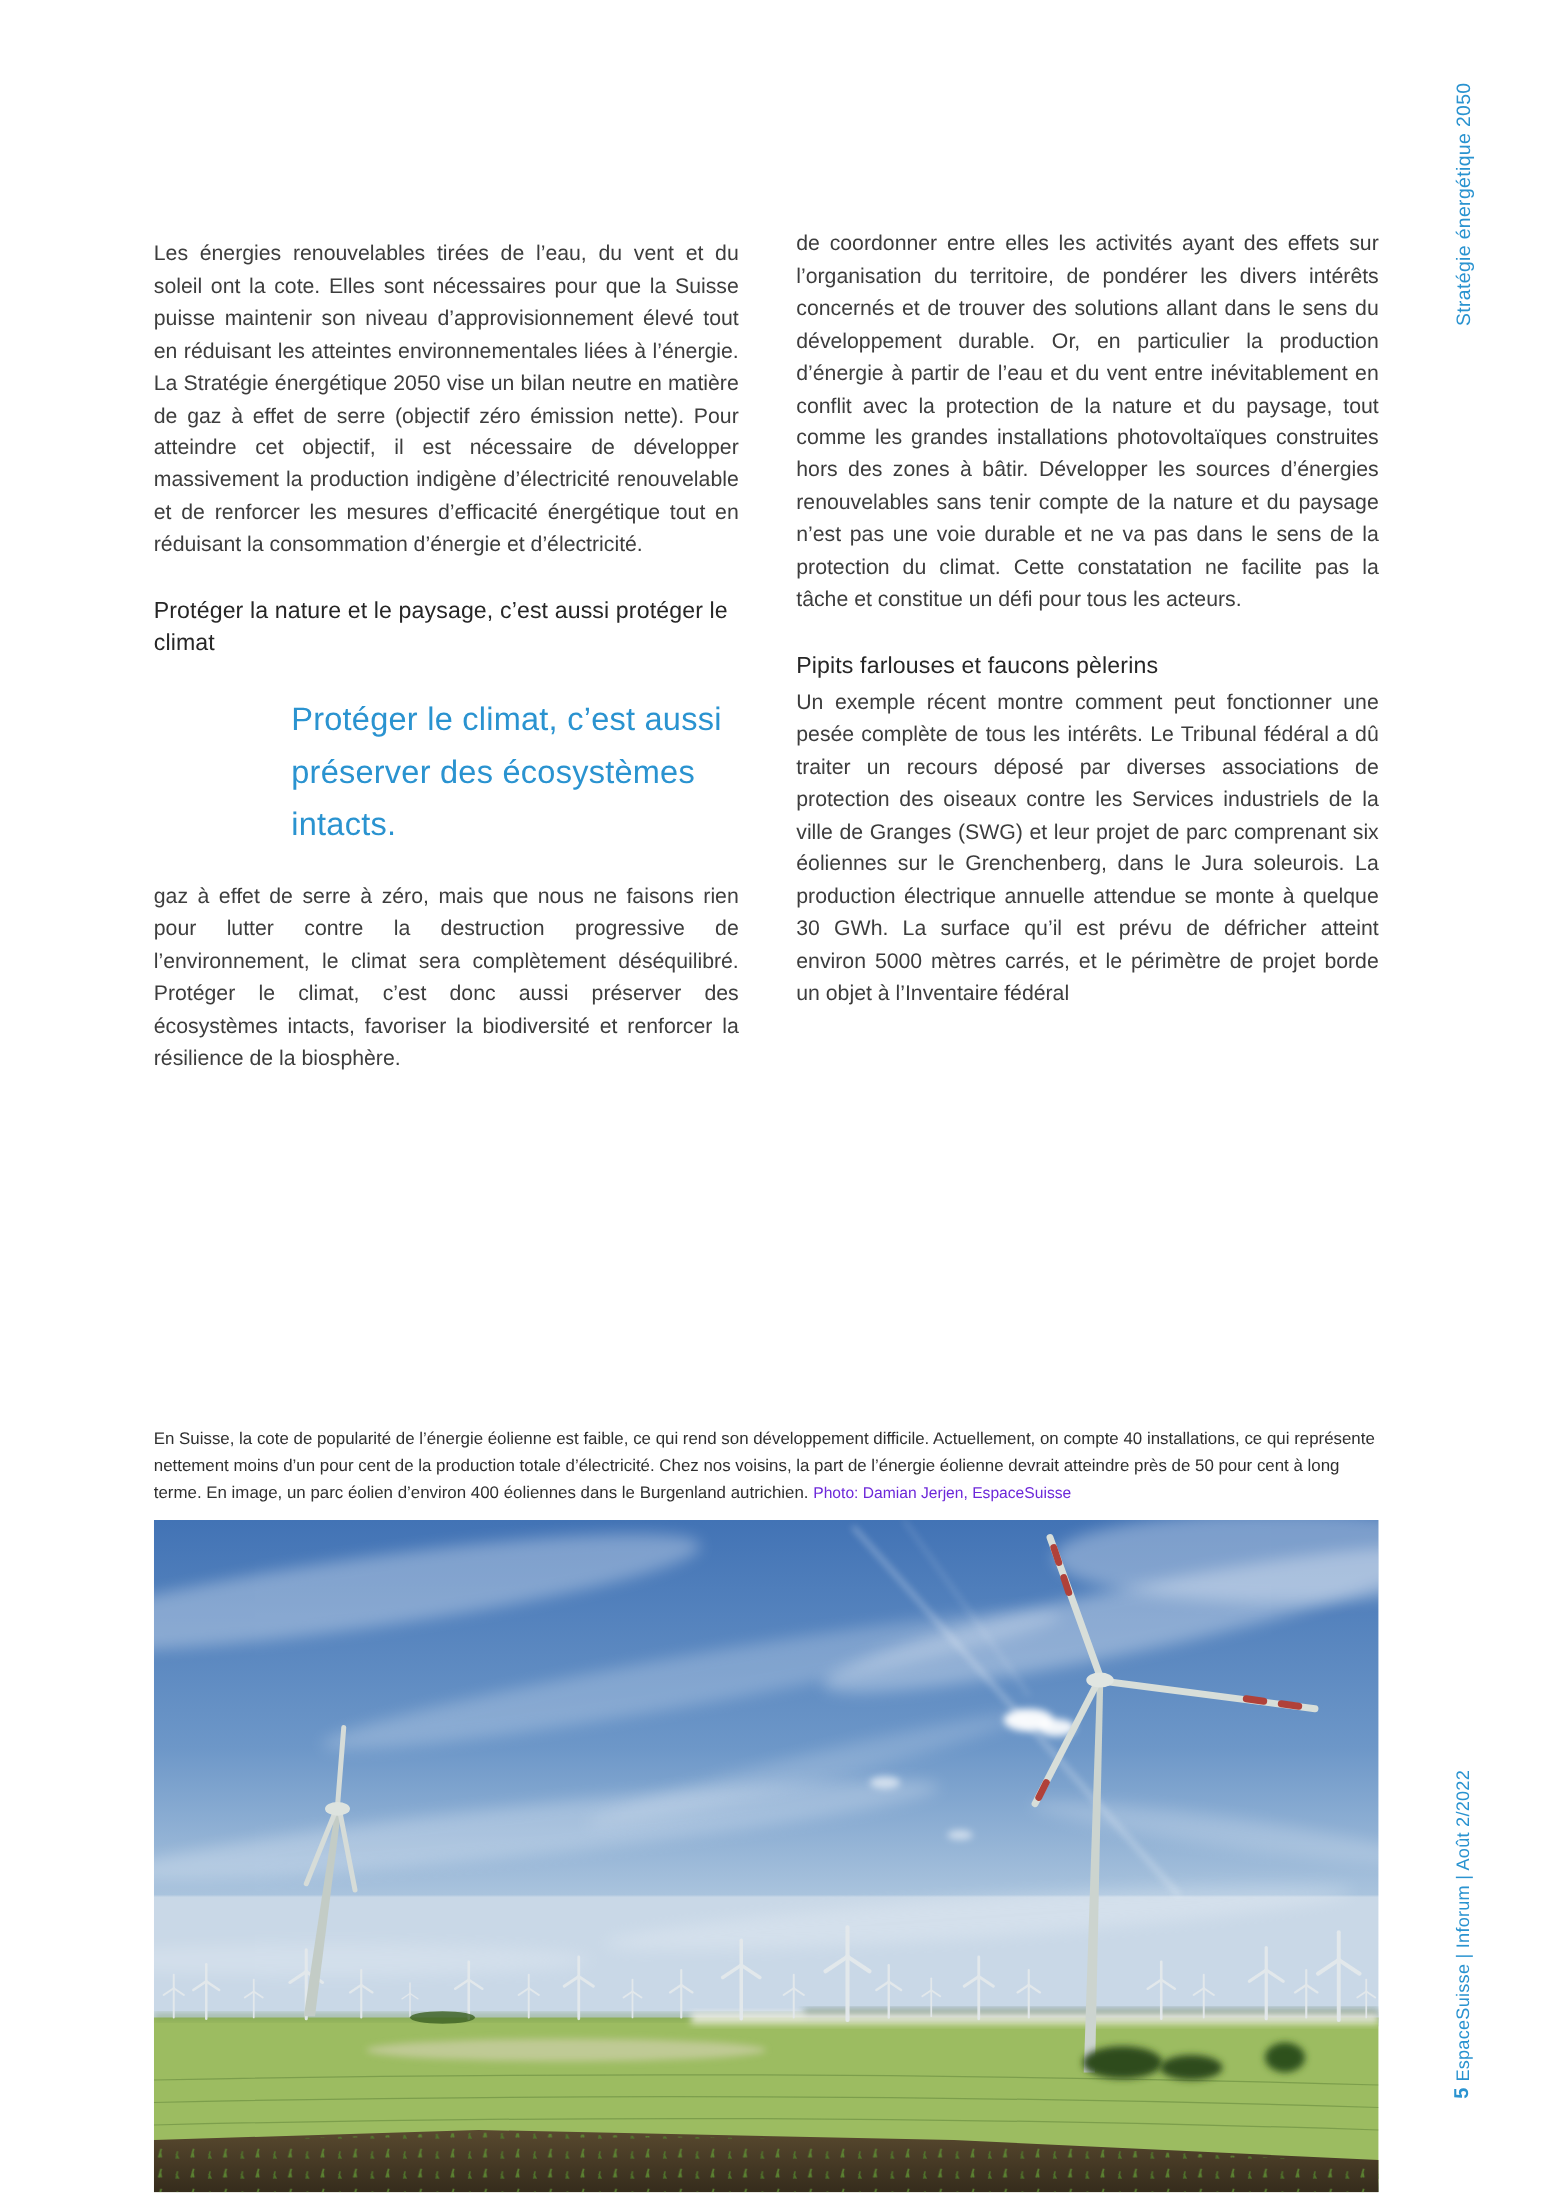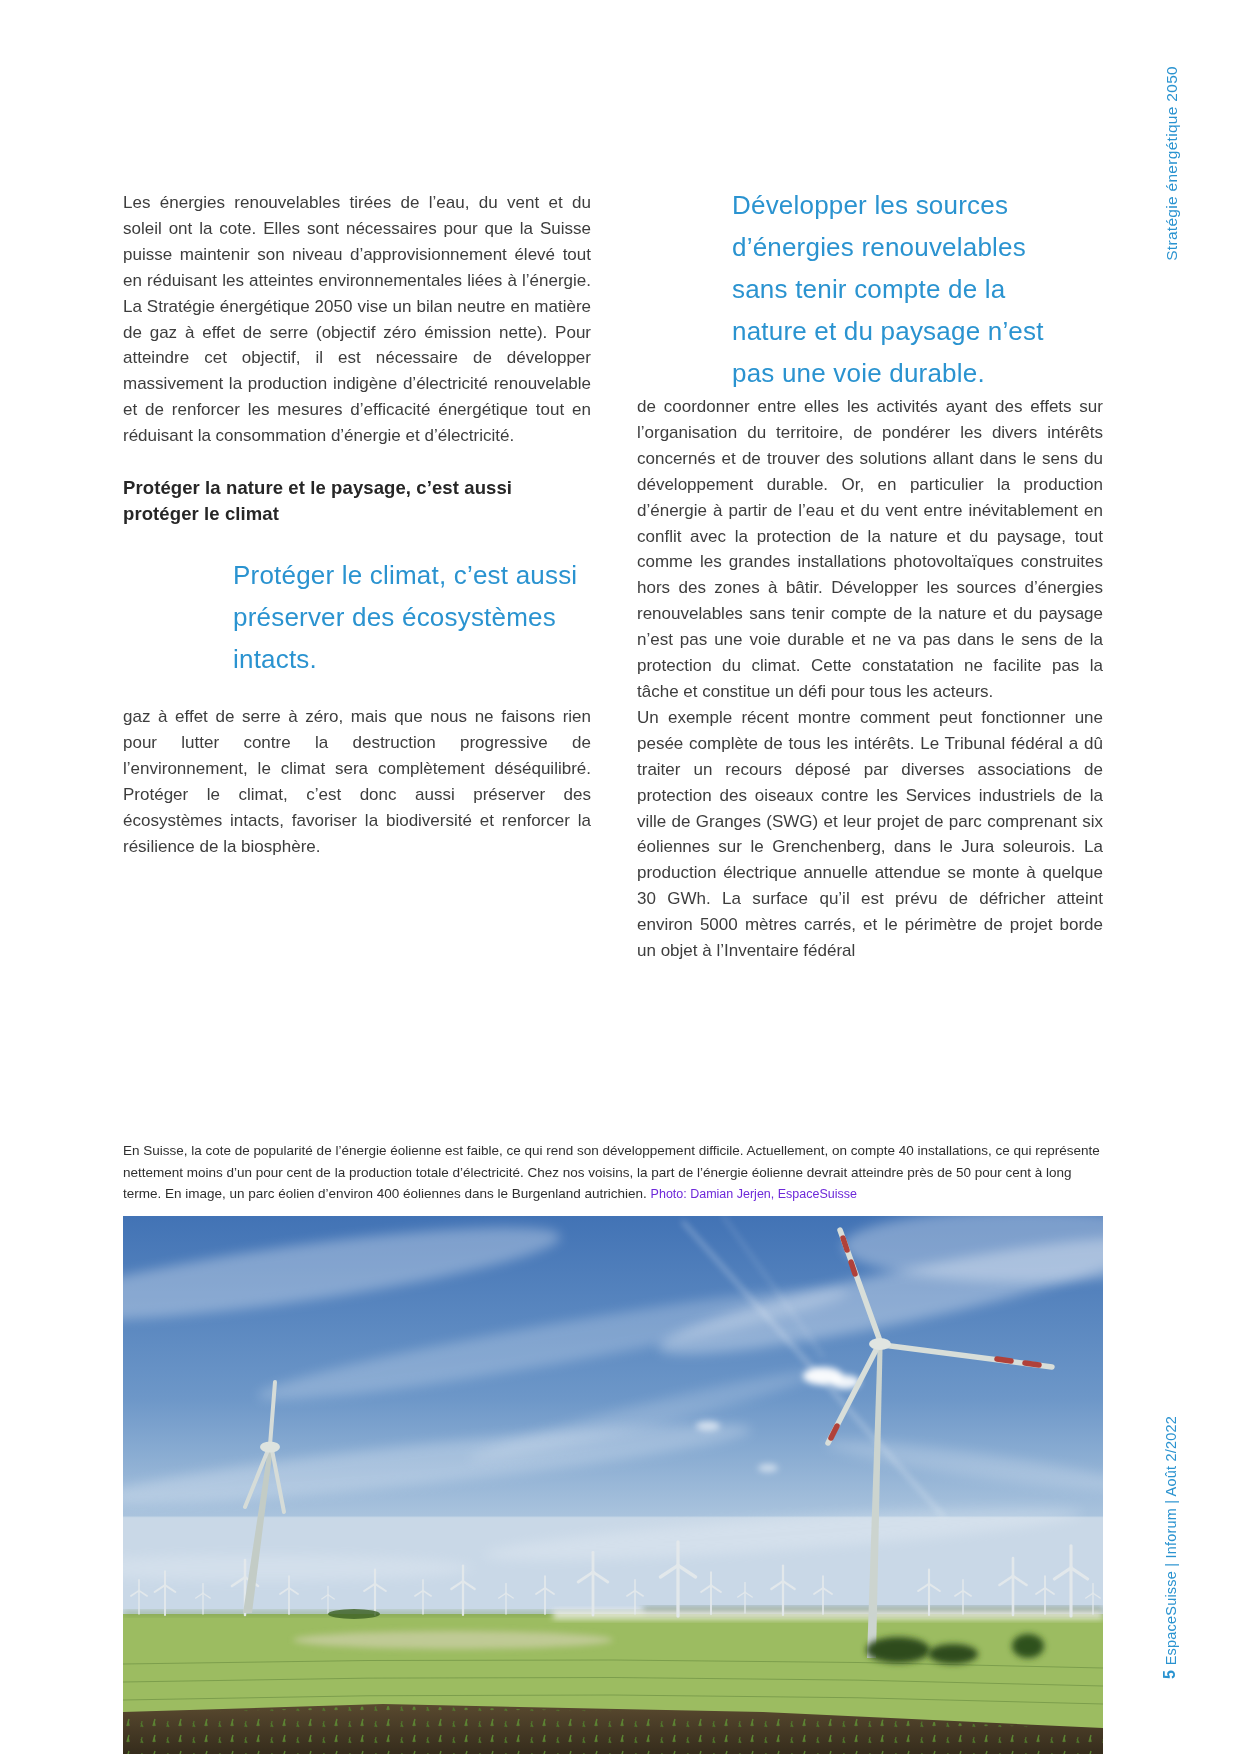--- a/index.html
+++ b/index.html
@@ -8,21 +8,21 @@
     font-family:"Liberation Sans", sans-serif;overflow:hidden;
     -webkit-font-smoothing:antialiased;
   }
   .page{position:absolute;inset:0;padding-left:17px;}
   
   .col{position:absolute;top:190px;font-size:17px;line-height:25.9px;color:#3d3d3d;text-align:justify;}
   .col-left{left:123px;width:468px;}
   .col-right{left:637px;width:466px;top:182px;}
   .col p{margin:0;}
   h2{
-    font-size:18.5px;line-height:26px;font-weight:bold;color:#262626;
+    font-size:18.5px;line-height:26px;font-weight:normal;color:#262626;
     margin:26px 0 4px 0;text-align:left;letter-spacing:.1px;
   }
   .pull-quote{
     color:#2a93d0;font-size:26px;line-height:42px;text-align:left;
     font-weight:400;letter-spacing:.2px;
   }
   .pq-left{margin:27px 0 24px 110px;width:356px;}
   .pq-right{margin:2px 0 0 95px;width:352px;}
   .after-quote{margin-top:0;}
   .para-coordination{margin-top:50px;}
@@ -53,22 +53,22 @@
 <div class="page">
 
   <div class="col col-left">
     <p>Les énergies renouvelables tirées de l’eau, du vent et du soleil ont la cote. Elles sont nécessaires pour que la Suisse puisse maintenir son niveau d’approvisionnement élevé tout en réduisant les atteintes environnementales liées à l’énergie. La Stratégie énergétique 2050 vise un bilan neutre en matière de gaz à effet de serre (objectif zéro émission nette). Pour atteindre cet objectif, il est nécessaire de développer massivement la production indigène d’électricité renouvelable et de renforcer les mesures d’efficacité énergétique tout en réduisant la consommation d’énergie et d’électricité.</p>
     <h2>Protéger la nature et le paysage, c’est aussi protéger le climat</h2>
     <div class="pull-quote pq-left">Protéger le climat, c’est aussi préserver des écosystèmes intacts.</div>
     <p class="after-quote">gaz à effet de serre à zéro, mais que nous ne faisons rien pour lutter contre la destruction progressive de l’environnement, le climat sera complètement déséquilibré. Protéger le climat, c’est donc aussi préserver des écosystèmes intacts, favoriser la biodiversité et renforcer la résilience de la biosphère.</p>
   </div>
 
   <div class="col col-right">
-    <div class="pull-quote pq-right">Développer les sources d’énergies renouvelables sans tenir compte de la nature et du paysage n’est pas une voie durable.</div>
     <p class="para-coordination">de coordonner entre elles les activités ayant des effets sur l’organisation du territoire, de pondérer les divers intérêts concernés et de trouver des solutions allant dans le sens du développement durable. Or, en particulier la production d’énergie à partir de l’eau et du vent entre inévitablement en conflit avec la protection de la nature et du paysage, tout comme les grandes installations photovoltaïques construites hors des zones à bâtir. Développer les sources d’énergies renouvelables sans tenir compte de la nature et du paysage n’est pas une voie durable et ne va pas dans le sens de la protection du climat. Cette constatation ne facilite pas la tâche et constitue un défi pour tous les acteurs.</p>
+    <h2>Pipits farlouses et faucons pèlerins</h2>
     <p>Un exemple récent montre comment peut fonctionner une pesée complète de tous les intérêts. Le Tribunal fédéral a dû traiter un recours déposé par diverses associations de protection des oiseaux contre les Services industriels de la ville de Granges (SWG) et leur projet de parc comprenant six éoliennes sur le Grenchenberg, dans le Jura soleurois. La production électrique annuelle attendue se monte à quelque 30 GWh. La surface qu’il est prévu de défricher atteint environ 5000 mètres carrés, et le périmètre de projet borde un objet à l’Inventaire fédéral</p>
   </div>
 
   <div class="caption">
     <span>En Suisse, la cote de popularité de l’énergie éolienne est faible, ce qui rend son développement difficile. Actuellement, on compte 40 installations, ce qui représente nettement moins d’un pour cent de la production totale d’électricité. Chez nos voisins, la part de l’énergie éolienne devrait atteindre près de 50 pour cent à long terme. En image, un parc éolien d’environ 400 éoliennes dans le Burgenland autrichien. </span><span class="credit">Photo: Damian Jerjen, EspaceSuisse</span>
   </div>
 
   <div class="photo">
     <svg viewBox="0 0 980 538" preserveAspectRatio="none" aria-hidden="true">
       <defs>

